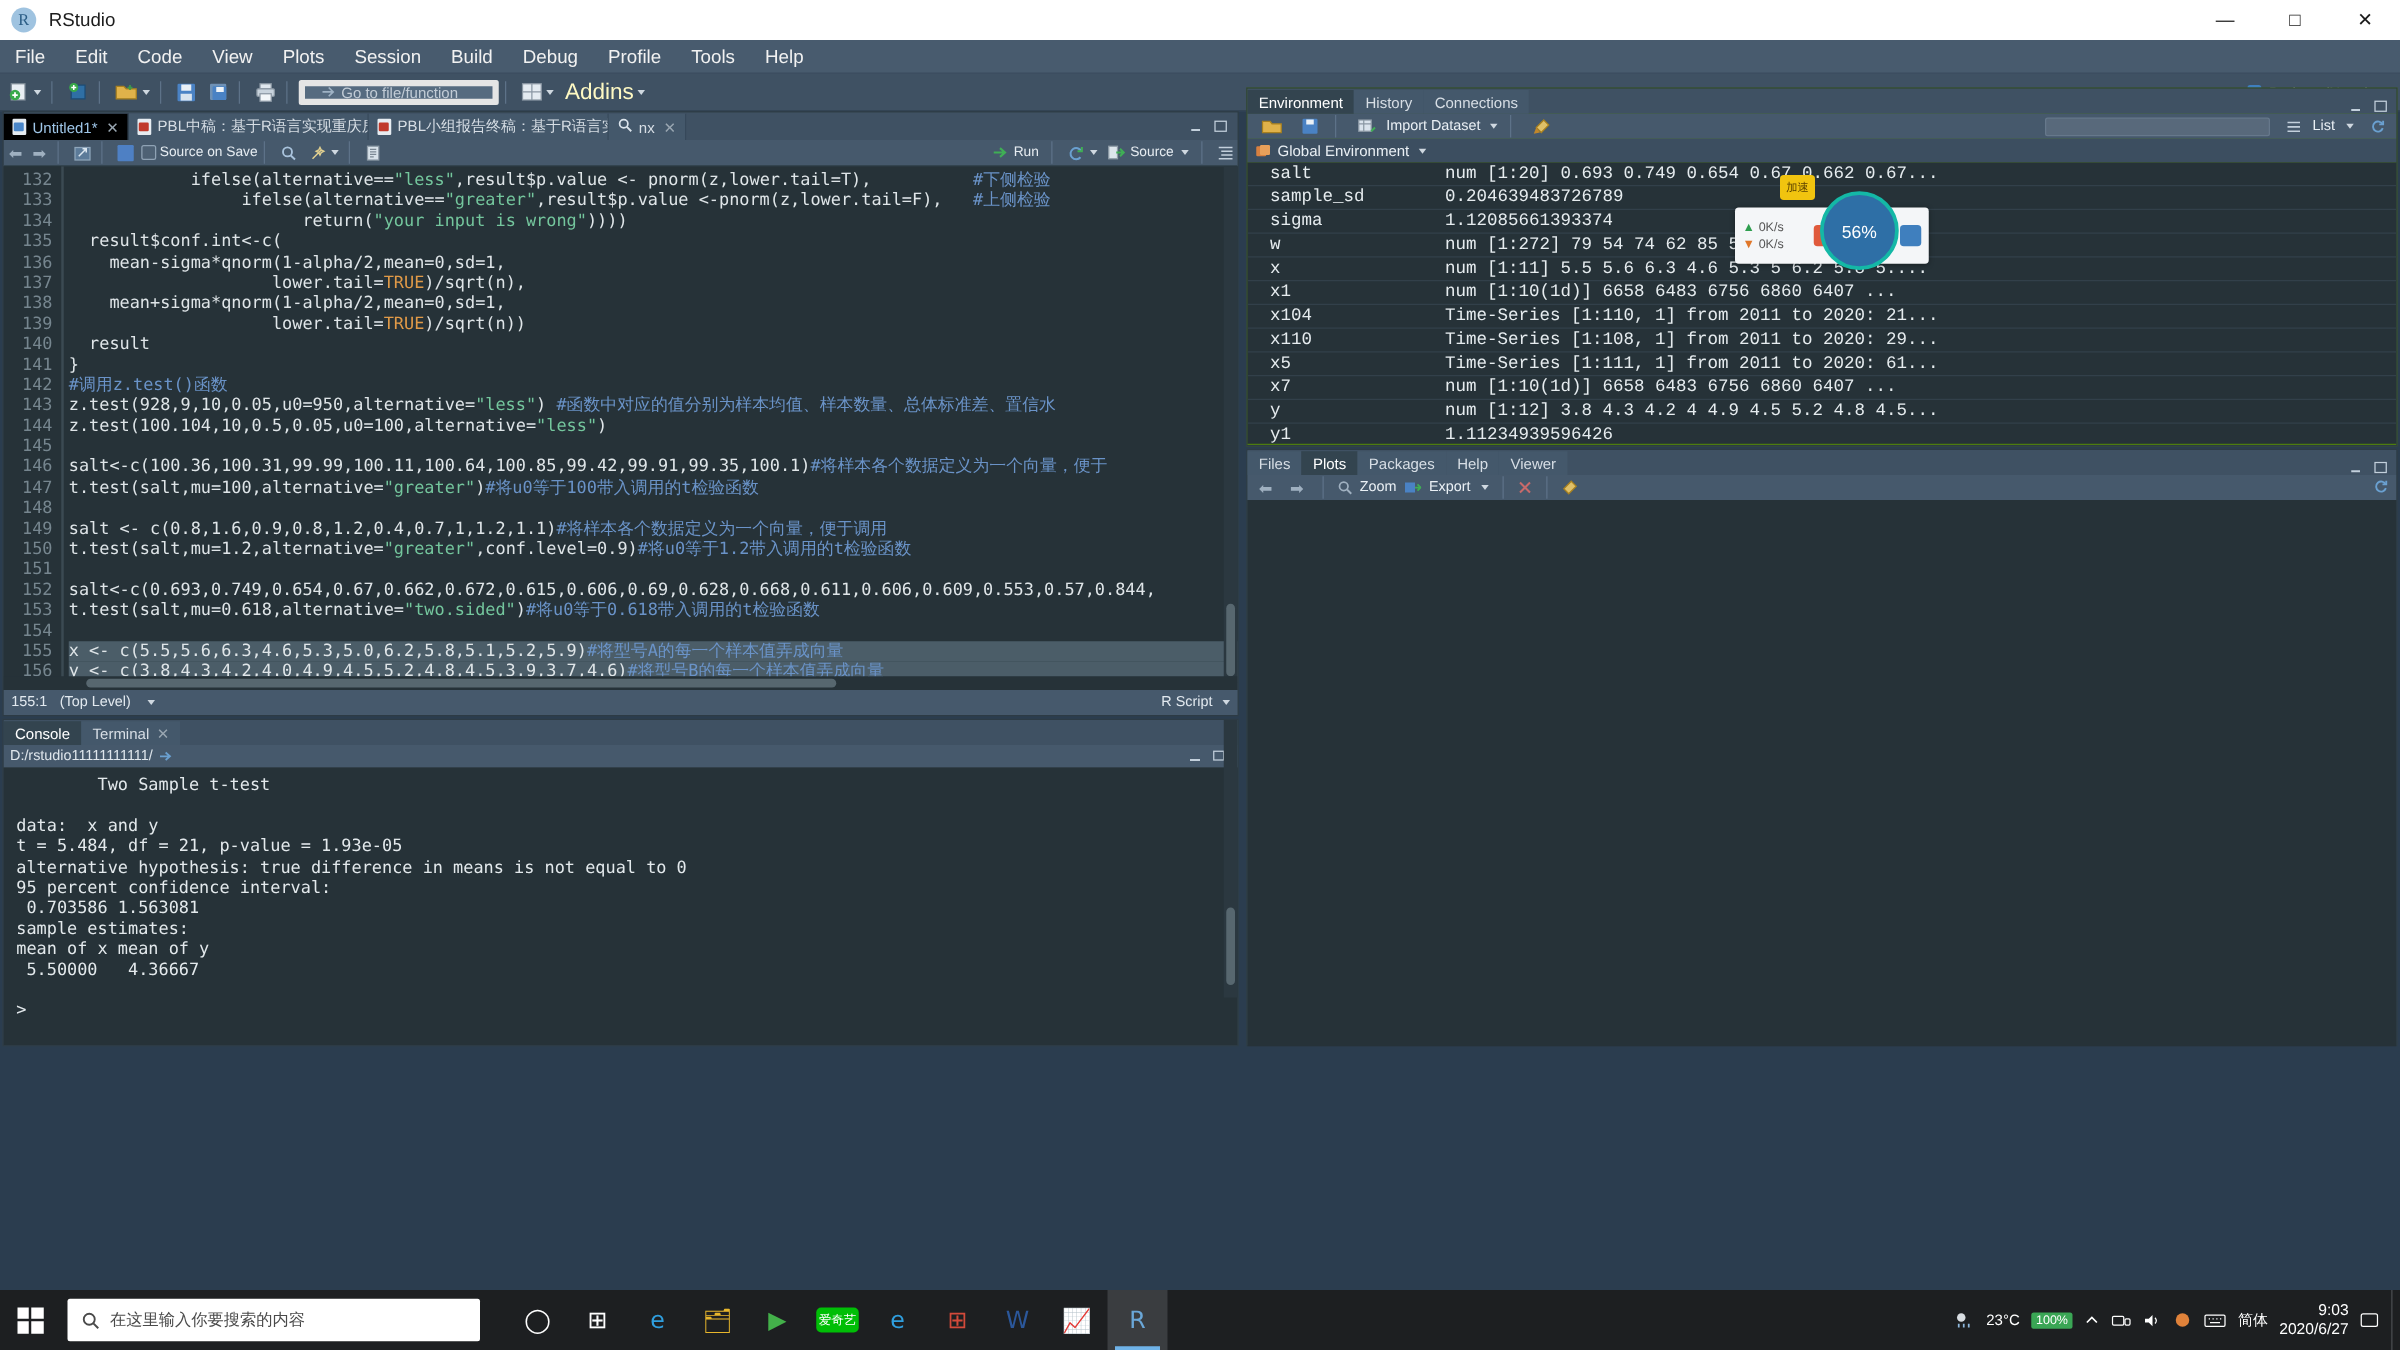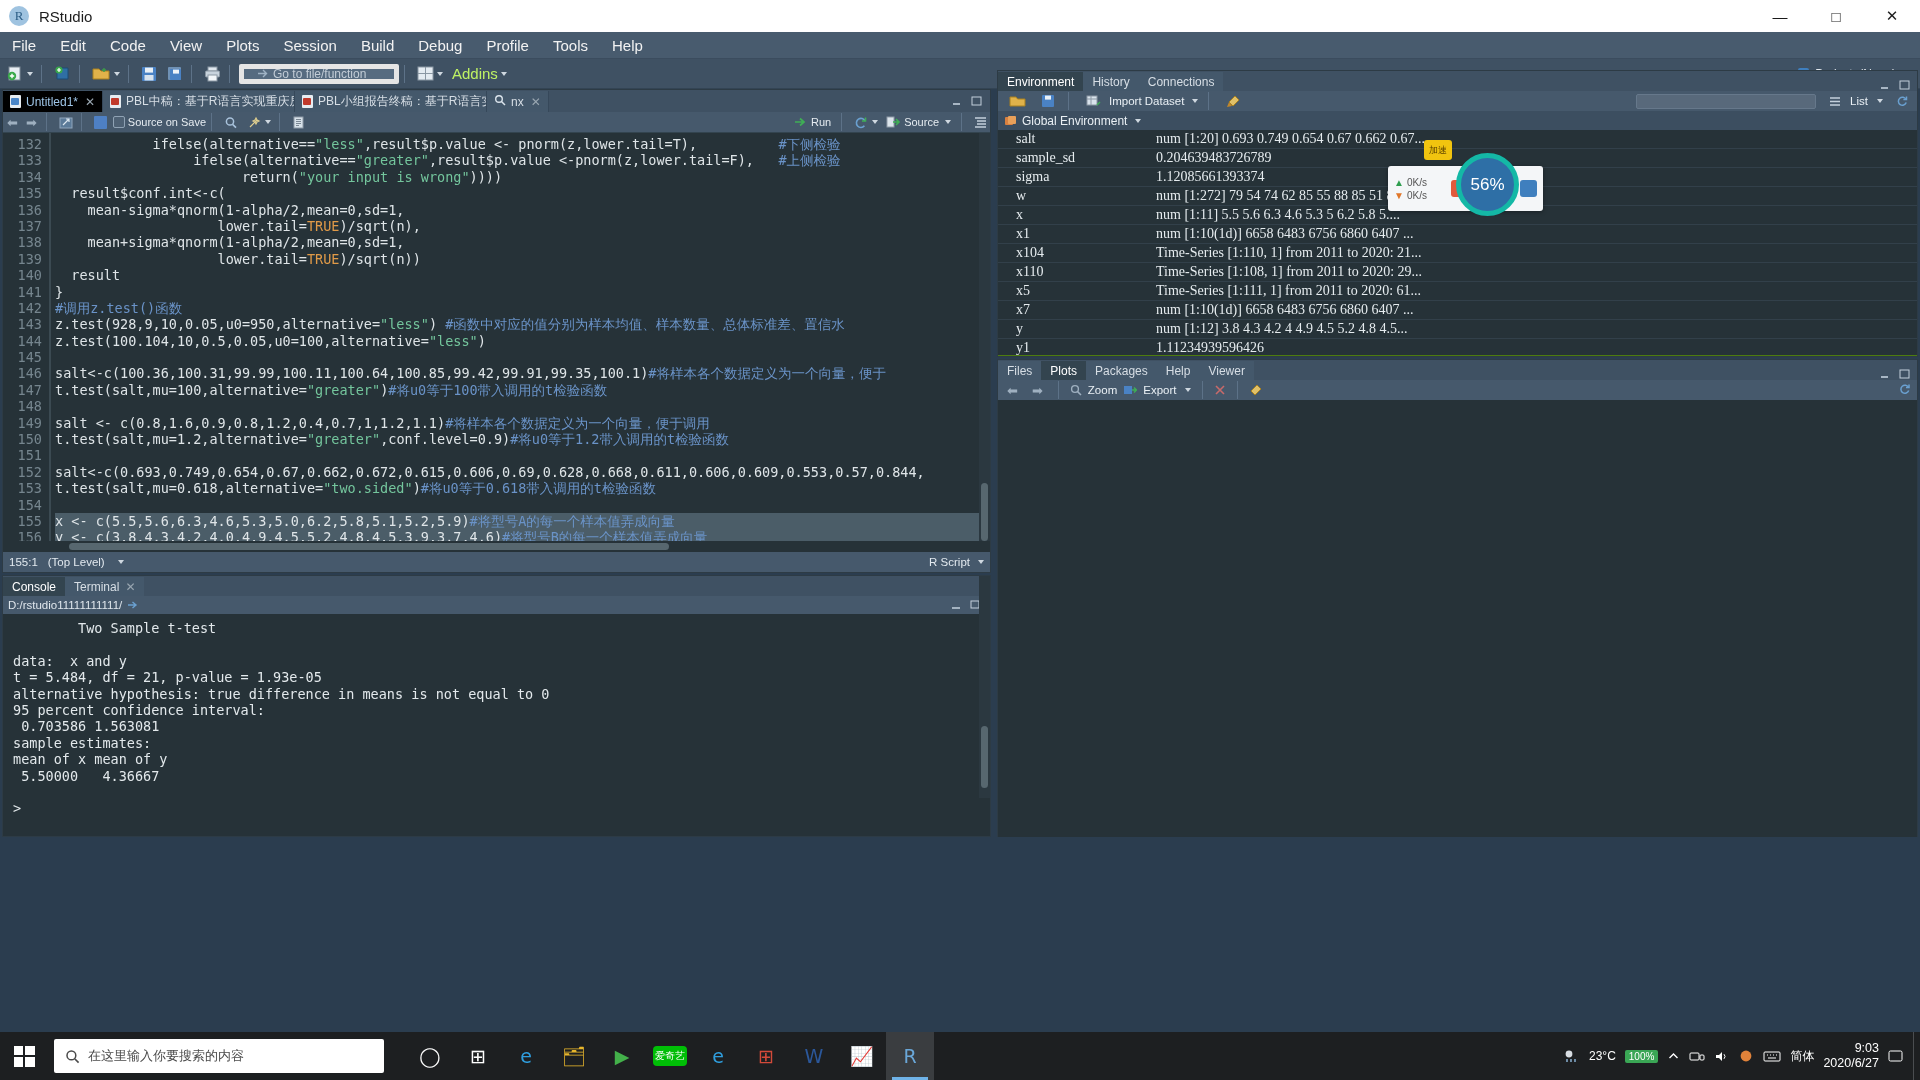--- a/index.html
+++ b/index.html
@@ -50,21 +50,21 @@
   .tbsep { width: 1px; height: 18px; background: #5d7288; margin: 0 5px; }
   .caret { width: 0; height: 0; border-left: 3px solid transparent;
            border-right: 3px solid transparent; border-top: 4px solid #cfd8e0;
            margin-left: 3px; }
   .gotofile {
     width: 160px; height: 20px; background: #566b80;
     border: 5px solid #e5e5e5; border-radius: 2px;
     display: flex; align-items: center; padding-left: 12px;
     font-size: 12px; color: #c2ccd6; margin-left: 4px;
   }
-  .addins-lbl { font-size: 15px; color: #bef264; margin-left: 6px; }
+  .addins-lbl { font-size: 18px; color: #fef9c3; margin-left: 6px; }
   .project-lbl {
     margin-left: auto; margin-right: 10px; font-size: 12px; color: #e3e8ed;
     display: flex; align-items: center; gap: 5px;
   }
 
   
   .editor-pane {
     position: absolute; top: 89px; left: 2px; width: 989px; height: 484px;
     background: #37474f; border: 1px solid #2d3b45;
   }
@@ -195,21 +195,21 @@
                         gap: 6px; padding-right: 6px; }
   .env-search {
     width: 180px; height: 15px; background: #58697b; border: 1px solid #66788b;
     border-radius: 2px;
   }
   .env-scope {
     height: 19px; background: #3c4e60; display: flex; align-items: center;
     font-size: 12px; color: #e9eff4; gap: 5px; padding-left: 6px;
   }
   .env-rows { position: relative; height: 225px; background: #263238; overflow: hidden;
-              font-family: Liberation Serif, serif; font-size: 14px; }
+              font-family: Liberation Mono, monospace; font-size: 14px; }
   .env-row { height: 19px; display: flex; align-items: center;
              border-bottom: 1px solid #32404a; color: #e6ecef; }
   .env-name { width: 152px; padding-left: 18px; }
   .env-val  { padding-left: 6px; white-space: pre; overflow: hidden; color: #e6ecef; }
 
   
   .plt-pane {
     position: absolute; top: 359px; left: 997px; width: 921px; height: 478px;
     background: #37474f; border: 1px solid #2d3b45;
   }
@@ -233,21 +233,21 @@
   .speed-row { display: flex; align-items: center; gap: 3px; }
   .up-arrow { color: #2e9e4f; }
   .down-arrow { color: #e0772a; }
   .wicons { display: flex; align-items: center; gap: 6px; margin-left: auto;
             padding-right: 6px; }
   .wic { width: 17px; height: 17px; border-radius: 3px; }
   .circle-meter {
     position: absolute; left: 1456px; top: 153px; width: 63px; height: 63px;
     border-radius: 50%; background: #2e6fa6; color: #fff;
     display: flex; align-items: center; justify-content: center;
-    font-size: 17px; border: 5px solid #14b8a6;
+    font-size: 14px; border: 3px solid #14b8a6;
   }
   .yellow-badge {
     position: absolute; left: 1424px; top: 140px; width: 28px; height: 20px;
     background: #f1c40f; border-radius: 3px; font-size: 9px; color: #5b4200;
     display: flex; align-items: center; justify-content: center;
   }
 
   
   .taskbar {
     position: absolute; left: 0; bottom: 0; width: 1920px; height: 48px;

